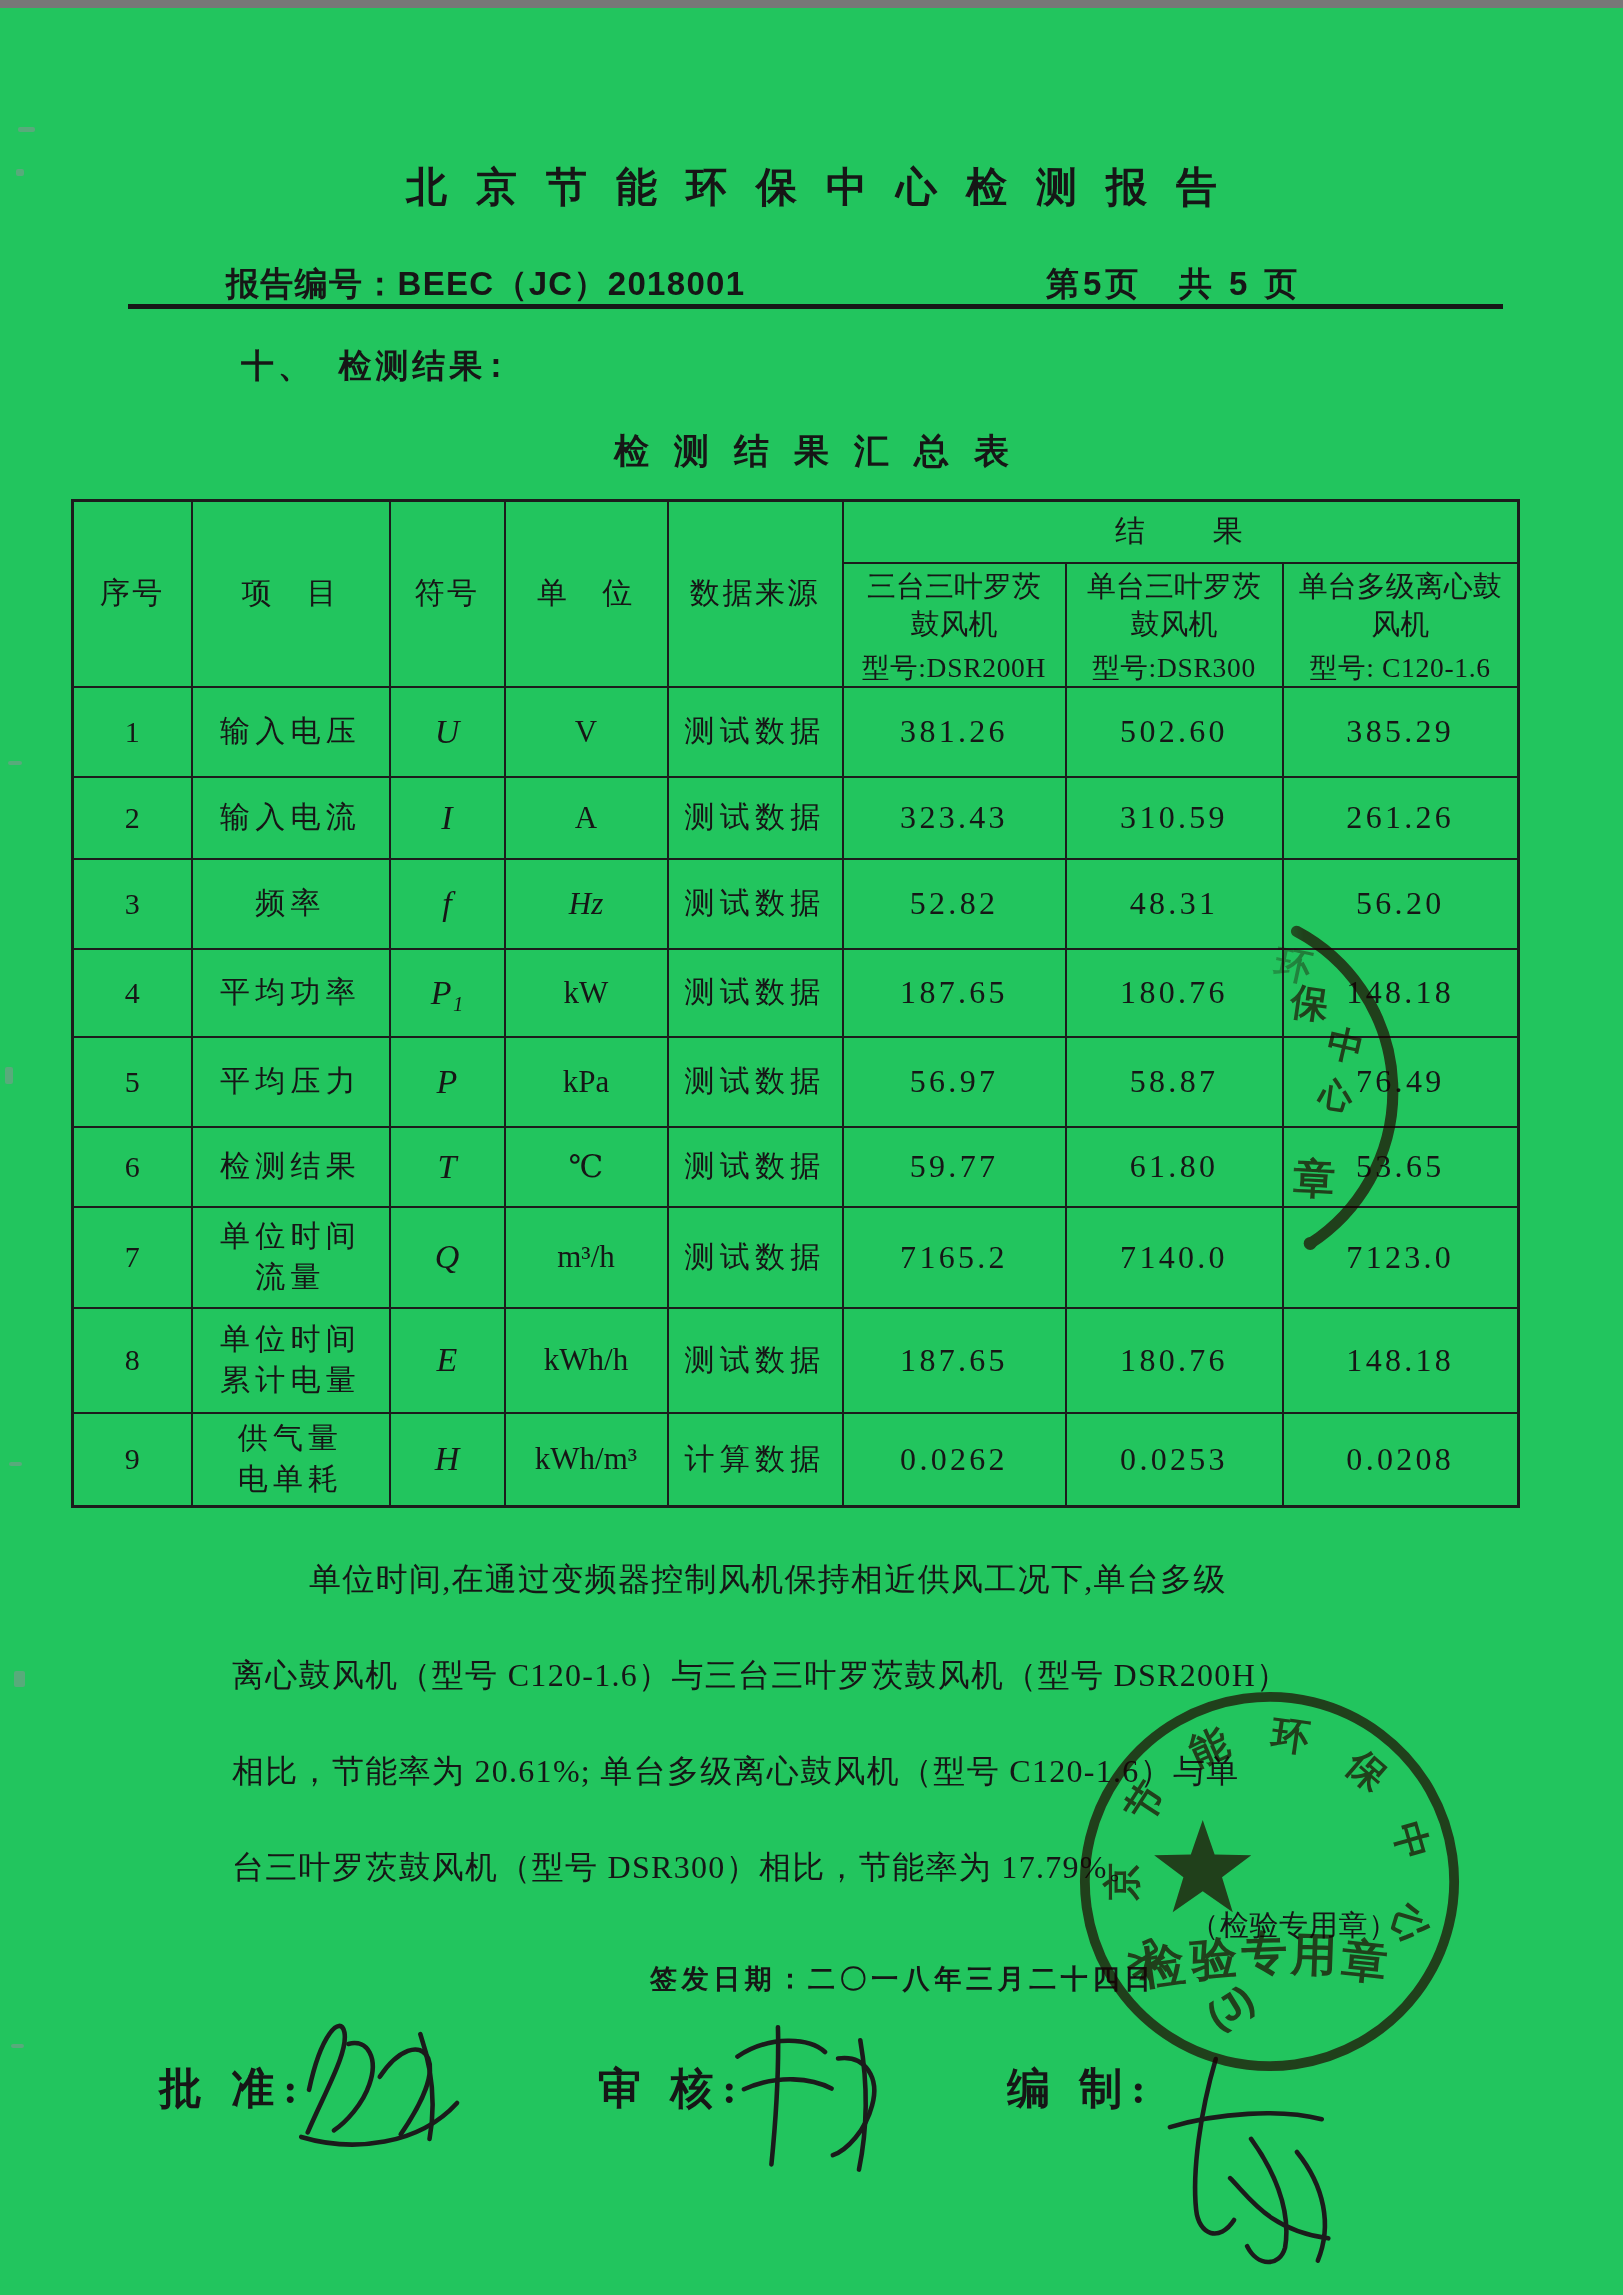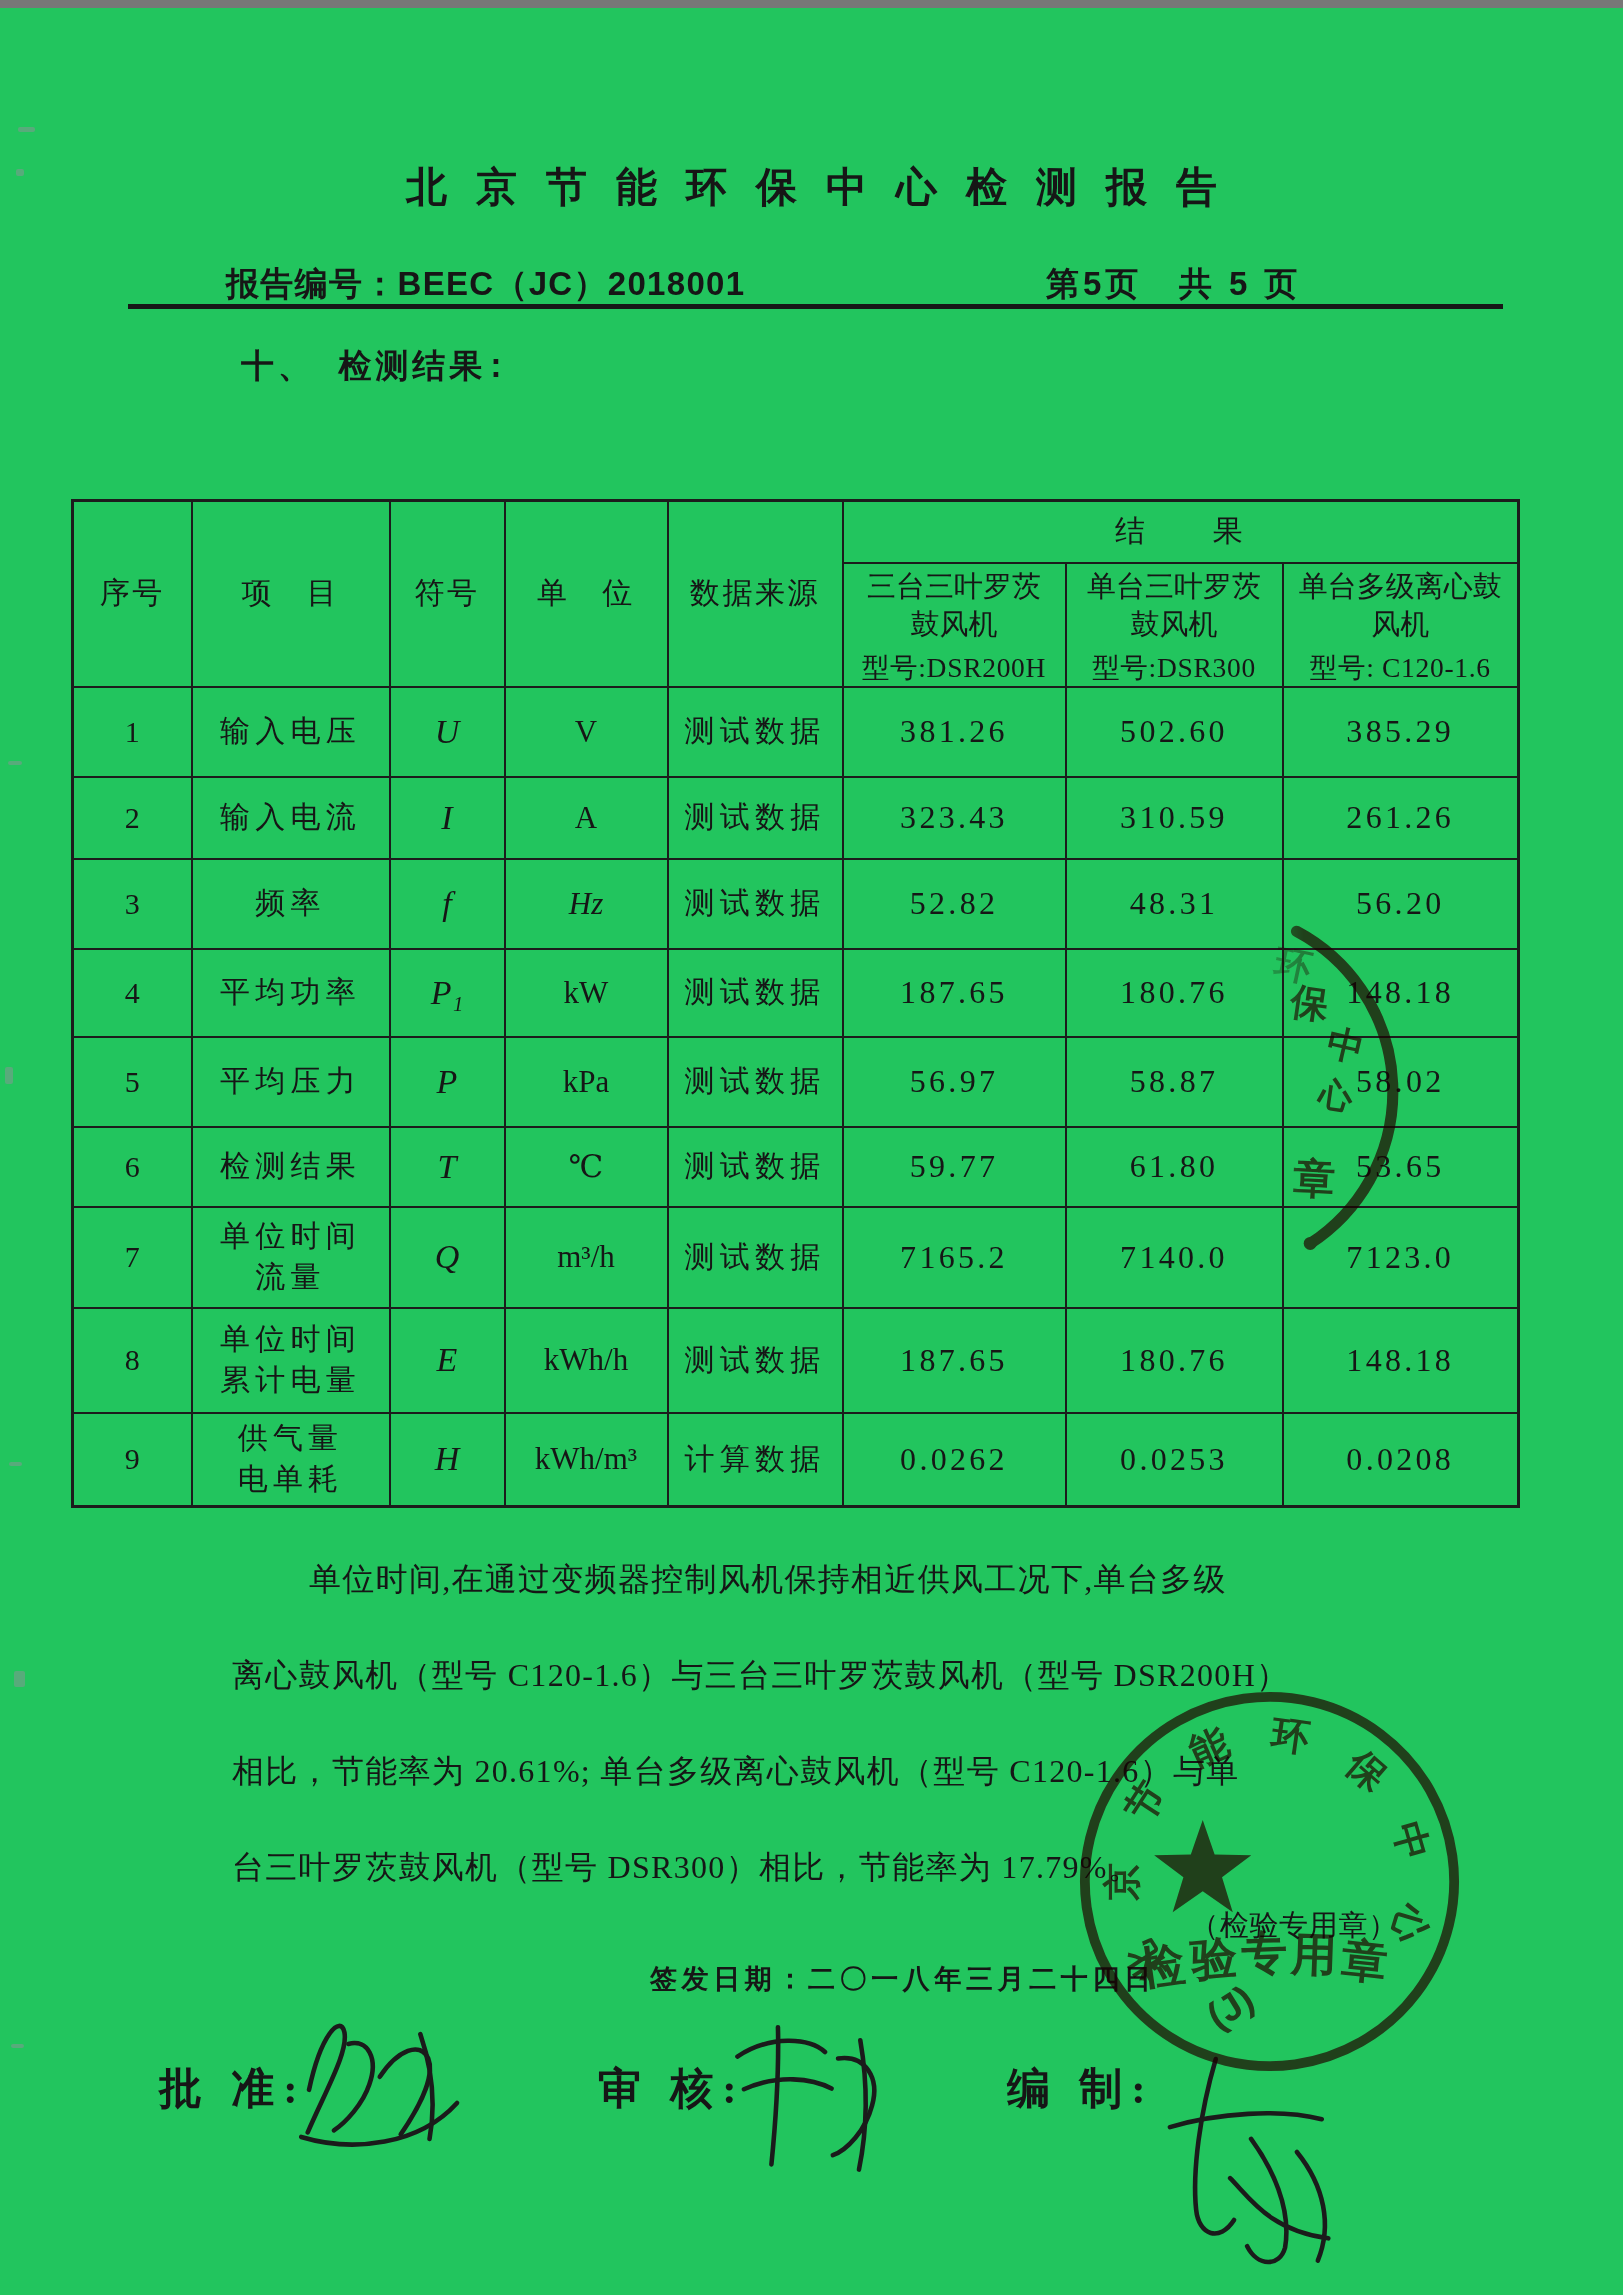--- a/index.html
+++ b/index.html
@@ -83,20 +83,21 @@
 </head>
 <body>
 
 <div class="page">
 
   <div class="abs doc-title">北京节能环保中心检测报告</div>
   <div class="abs report-no">报告编号：BEEC（JC）2018001</div>
   <div class="abs page-indicator">第5页　共 5 页</div>
   <div class="abs header-rule"></div>
   <div class="abs section-heading">十、 检测结果:</div>
+  <div class="abs table-title">检测结果汇总表</div>
 
   <table class="results">
     <colgroup>
       <col style="width:119px">
         <col style="width:198px">
         <col style="width:115px">
         <col style="width:163px">
       <col style="width:175px">
         <col style="width:223px">
         <col style="width:217px">
@@ -167,21 +168,21 @@
       <td class="val-cell">148.18</td>
     </tr>
     <tr style="height:90px">
       <td>5</td>
       <td class="item-cell">平均压力</td>
       <td class="sym-cell">P</td>
       <td class="unit-cell">kPa</td>
       <td class="src-cell">测试数据</td>
       <td class="val-cell">56.97</td>
       <td class="val-cell">58.87</td>
-      <td class="val-cell">58.02</td>
+      <td class="val-cell">76.49</td>
     </tr>
     <tr style="height:80px">
       <td>6</td>
       <td class="item-cell">检测结果</td>
       <td class="sym-cell">T</td>
       <td class="unit-cell">℃</td>
       <td class="src-cell">测试数据</td>
       <td class="val-cell">59.77</td>
       <td class="val-cell">61.80</td>
       <td class="val-cell">53.65</td>

